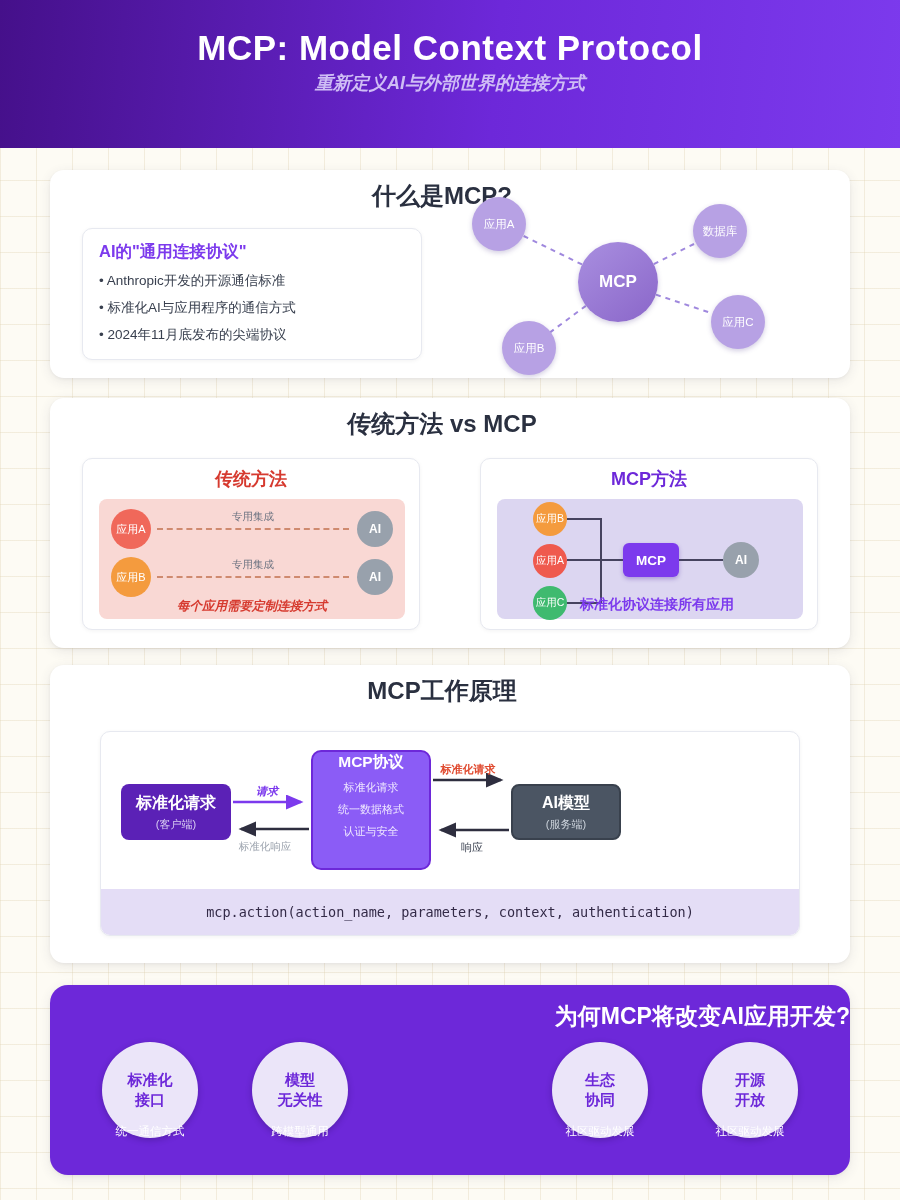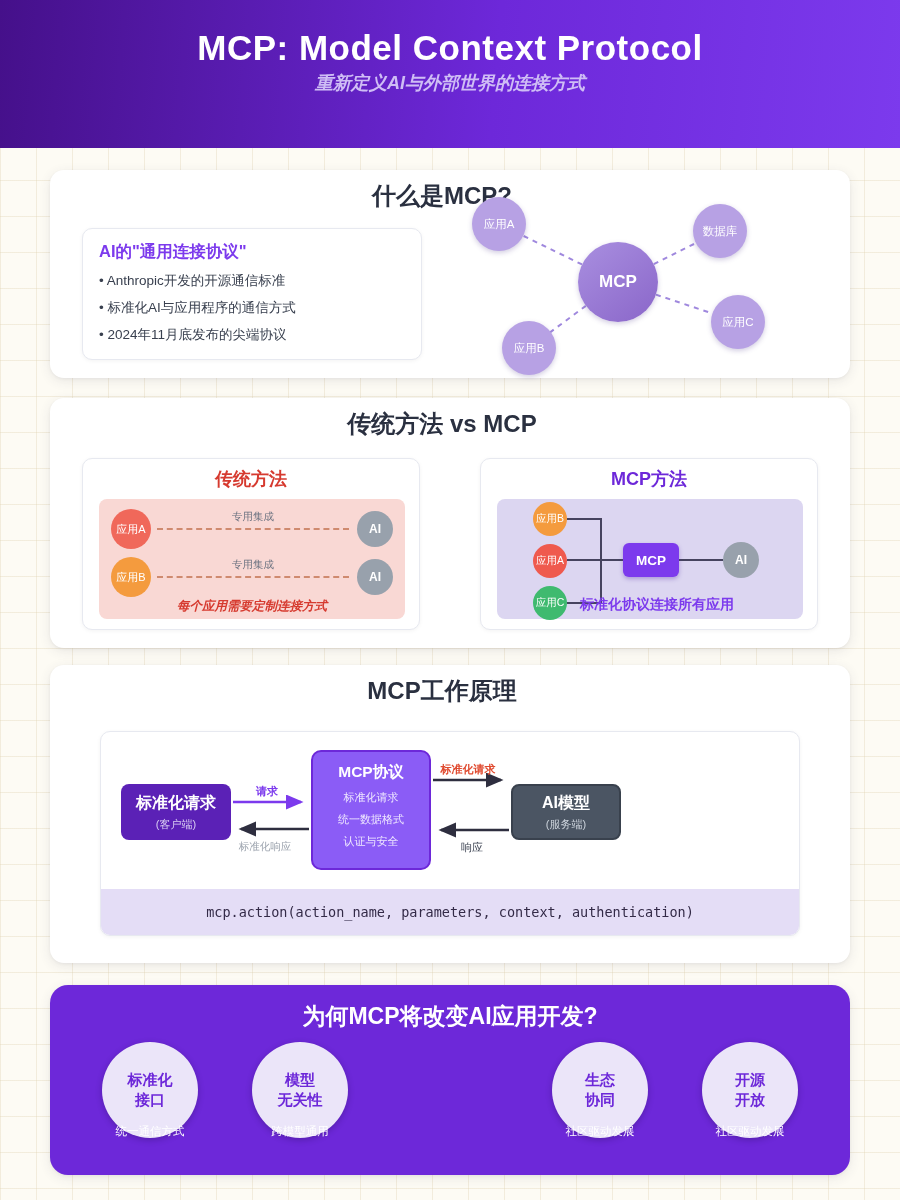--- a/index.html
+++ b/index.html
@@ -116,43 +116,43 @@
   .flow-panel {
     position: absolute; left: 50px; top: 66px; width: 700px; height: 205px;
     background: #fff; border: 1px solid #e7e9f0; border-radius: 10px;
     box-shadow: 0 1px 4px rgba(0,0,0,.05);
   }
   .fbox { position: absolute; display: flex; flex-direction: column; align-items: center; justify-content: center; color: #fff; }
   .f-client { left: 20px; top: 52px; width: 110px; height: 56px; background: #5b21b6; border-radius: 8px; }
   .f-proto {
     left: 210px; top: 18px; width: 120px; height: 120px;
     background: #8b5cf6; border: 2px solid #6d28d9; border-radius: 10px;
-    justify-content: flex-start; padding-top: 10px;
+    justify-content: flex-start; 
   }
   .f-server { left: 410px; top: 52px; width: 110px; height: 56px; background: #4b5563; border: 2px solid #39414d; border-radius: 8px; }
   .fbox-title { font-size: 16px; font-weight: bold; }
   .f-proto .fbox-title { font-size: 15.5px; }
   .fbox-sub { font-size: 11px; margin-top: 3px; color: #d9cdf2; }
   .f-server .fbox-sub { color: #cbd2da; }
   .f-feature { font-size: 11px; color: #efe8ff; margin-top: 7px; }
   .flow-svg { position: absolute; left: 0; top: 0; }
   .flabel { position: absolute; font-size: 11px; text-align: center; }
-  #flabel-request { left: 128px; top: 52px; width: 76px; color: #7c3aed; font-weight: 600; }
+  #flabel-request { left: 128px; top: 52px; width: 76px; color: #7c3aed; font-weight: 600; font-style: italic; }
   #flabel-std-response { left: 114px; top: 108px; width: 100px; color: #9aa1ac; font-size: 10.5px; }
   #flabel-std-request { left: 328px; top: 30px; width: 78px; color: #e04a2f; font-weight: 600; }
   #flabel-response { left: 336px; top: 108px; width: 70px; color: #3a4150; }
   .code-bar {
     position: absolute; left: 0; right: 0; bottom: 0; height: 46px;
     background: #e4ddf6; border-radius: 0 0 9px 9px;
     display: flex; align-items: center; justify-content: center;
   }
   .code-text { font-family: "DejaVu Sans Mono", "Liberation Mono", monospace; font-size: 13.5px; color: #332a47; }
 
   
-  .why-title { position: absolute; left: 0; right: 0; top: 16px; text-align: center; color: #fff; font-size: 23px; font-weight: bold; }
+  .why-title { position: absolute; left: 0; right: 0; top: 16px; text-align: right; color: #fff; font-size: 23px; font-weight: bold; }
   .why-item { position: absolute; top: 57px; width: 140px; }
   #why-0 { left: 30px; }  #why-1 { left: 180px; } #why-2 { left: 330px; }
   #why-3 { left: 480px; } #why-4 { left: 630px; }
   .why-circle {
     width: 96px; height: 96px; margin: 0 auto; border-radius: 50%;
     background: #ebe5f9; color: #6d28d9; font-weight: bold; font-size: 15px; line-height: 1.35;
     display: flex; flex-direction: column; align-items: center; justify-content: center;
     box-shadow: 0 2px 6px rgba(30,10,70,.30);
   }
   .why-caption { position: relative; margin-top: -14px; text-align: center; color: #fff; font-size: 11.5px; }

